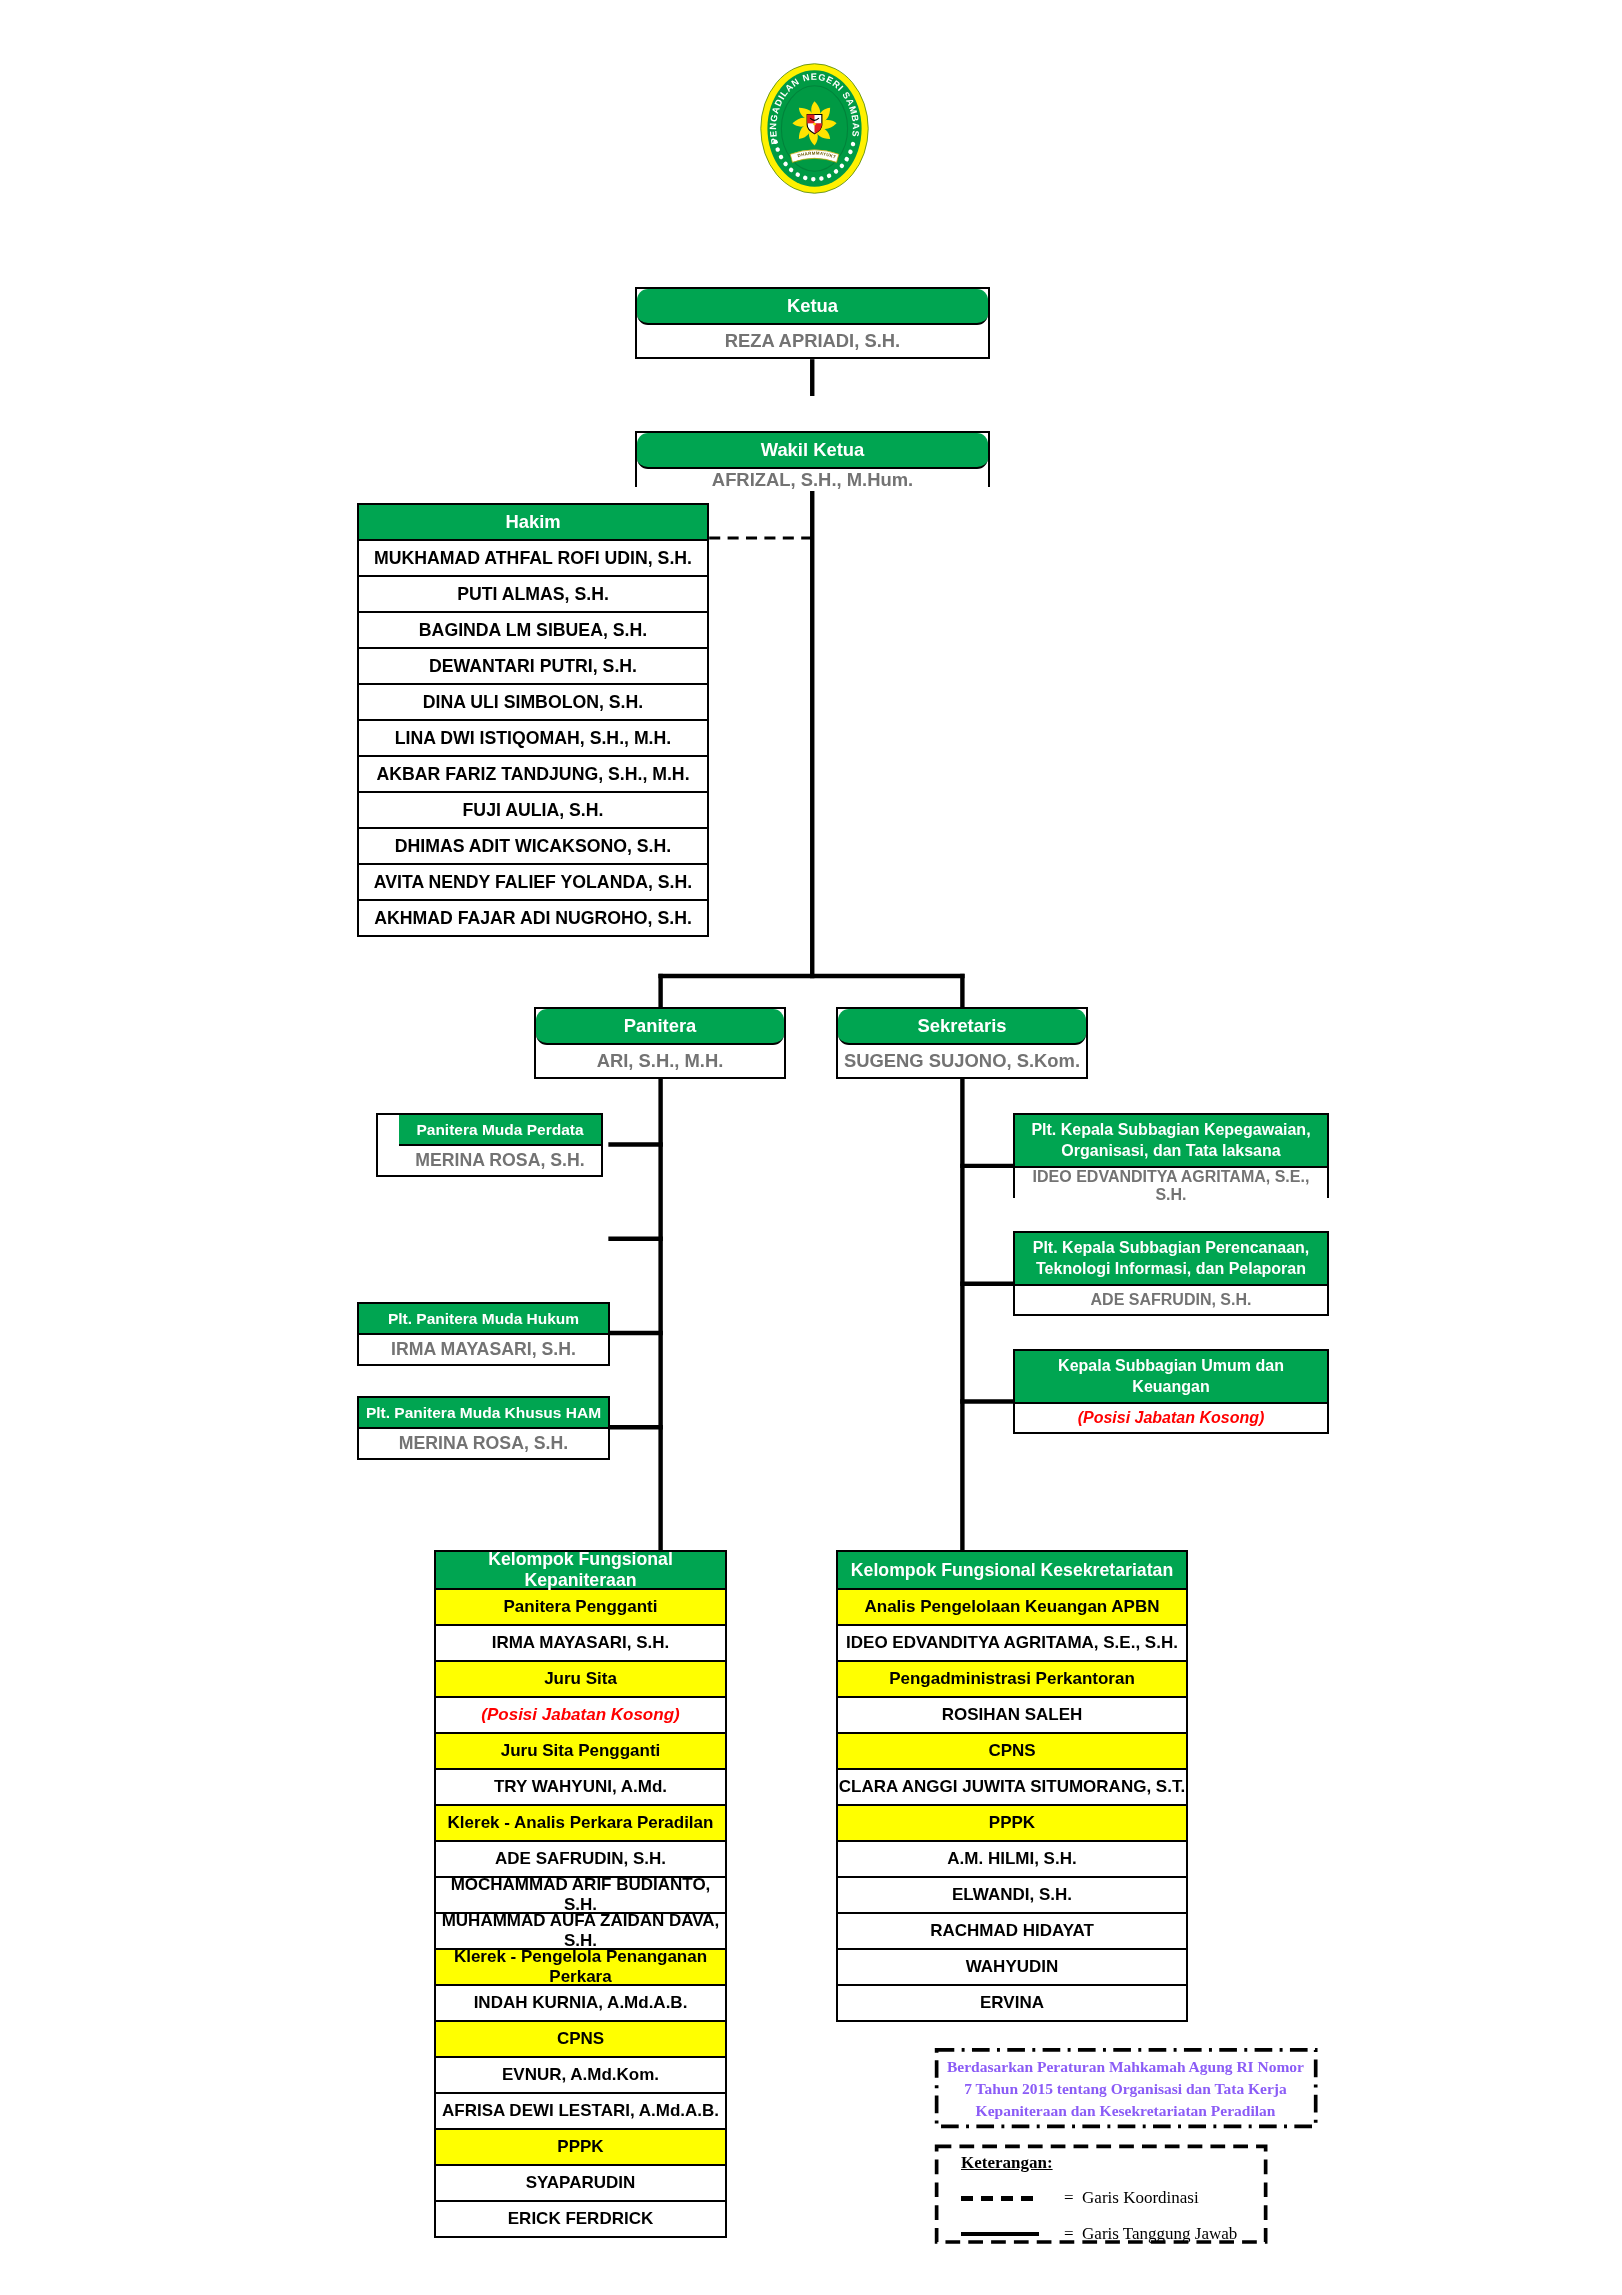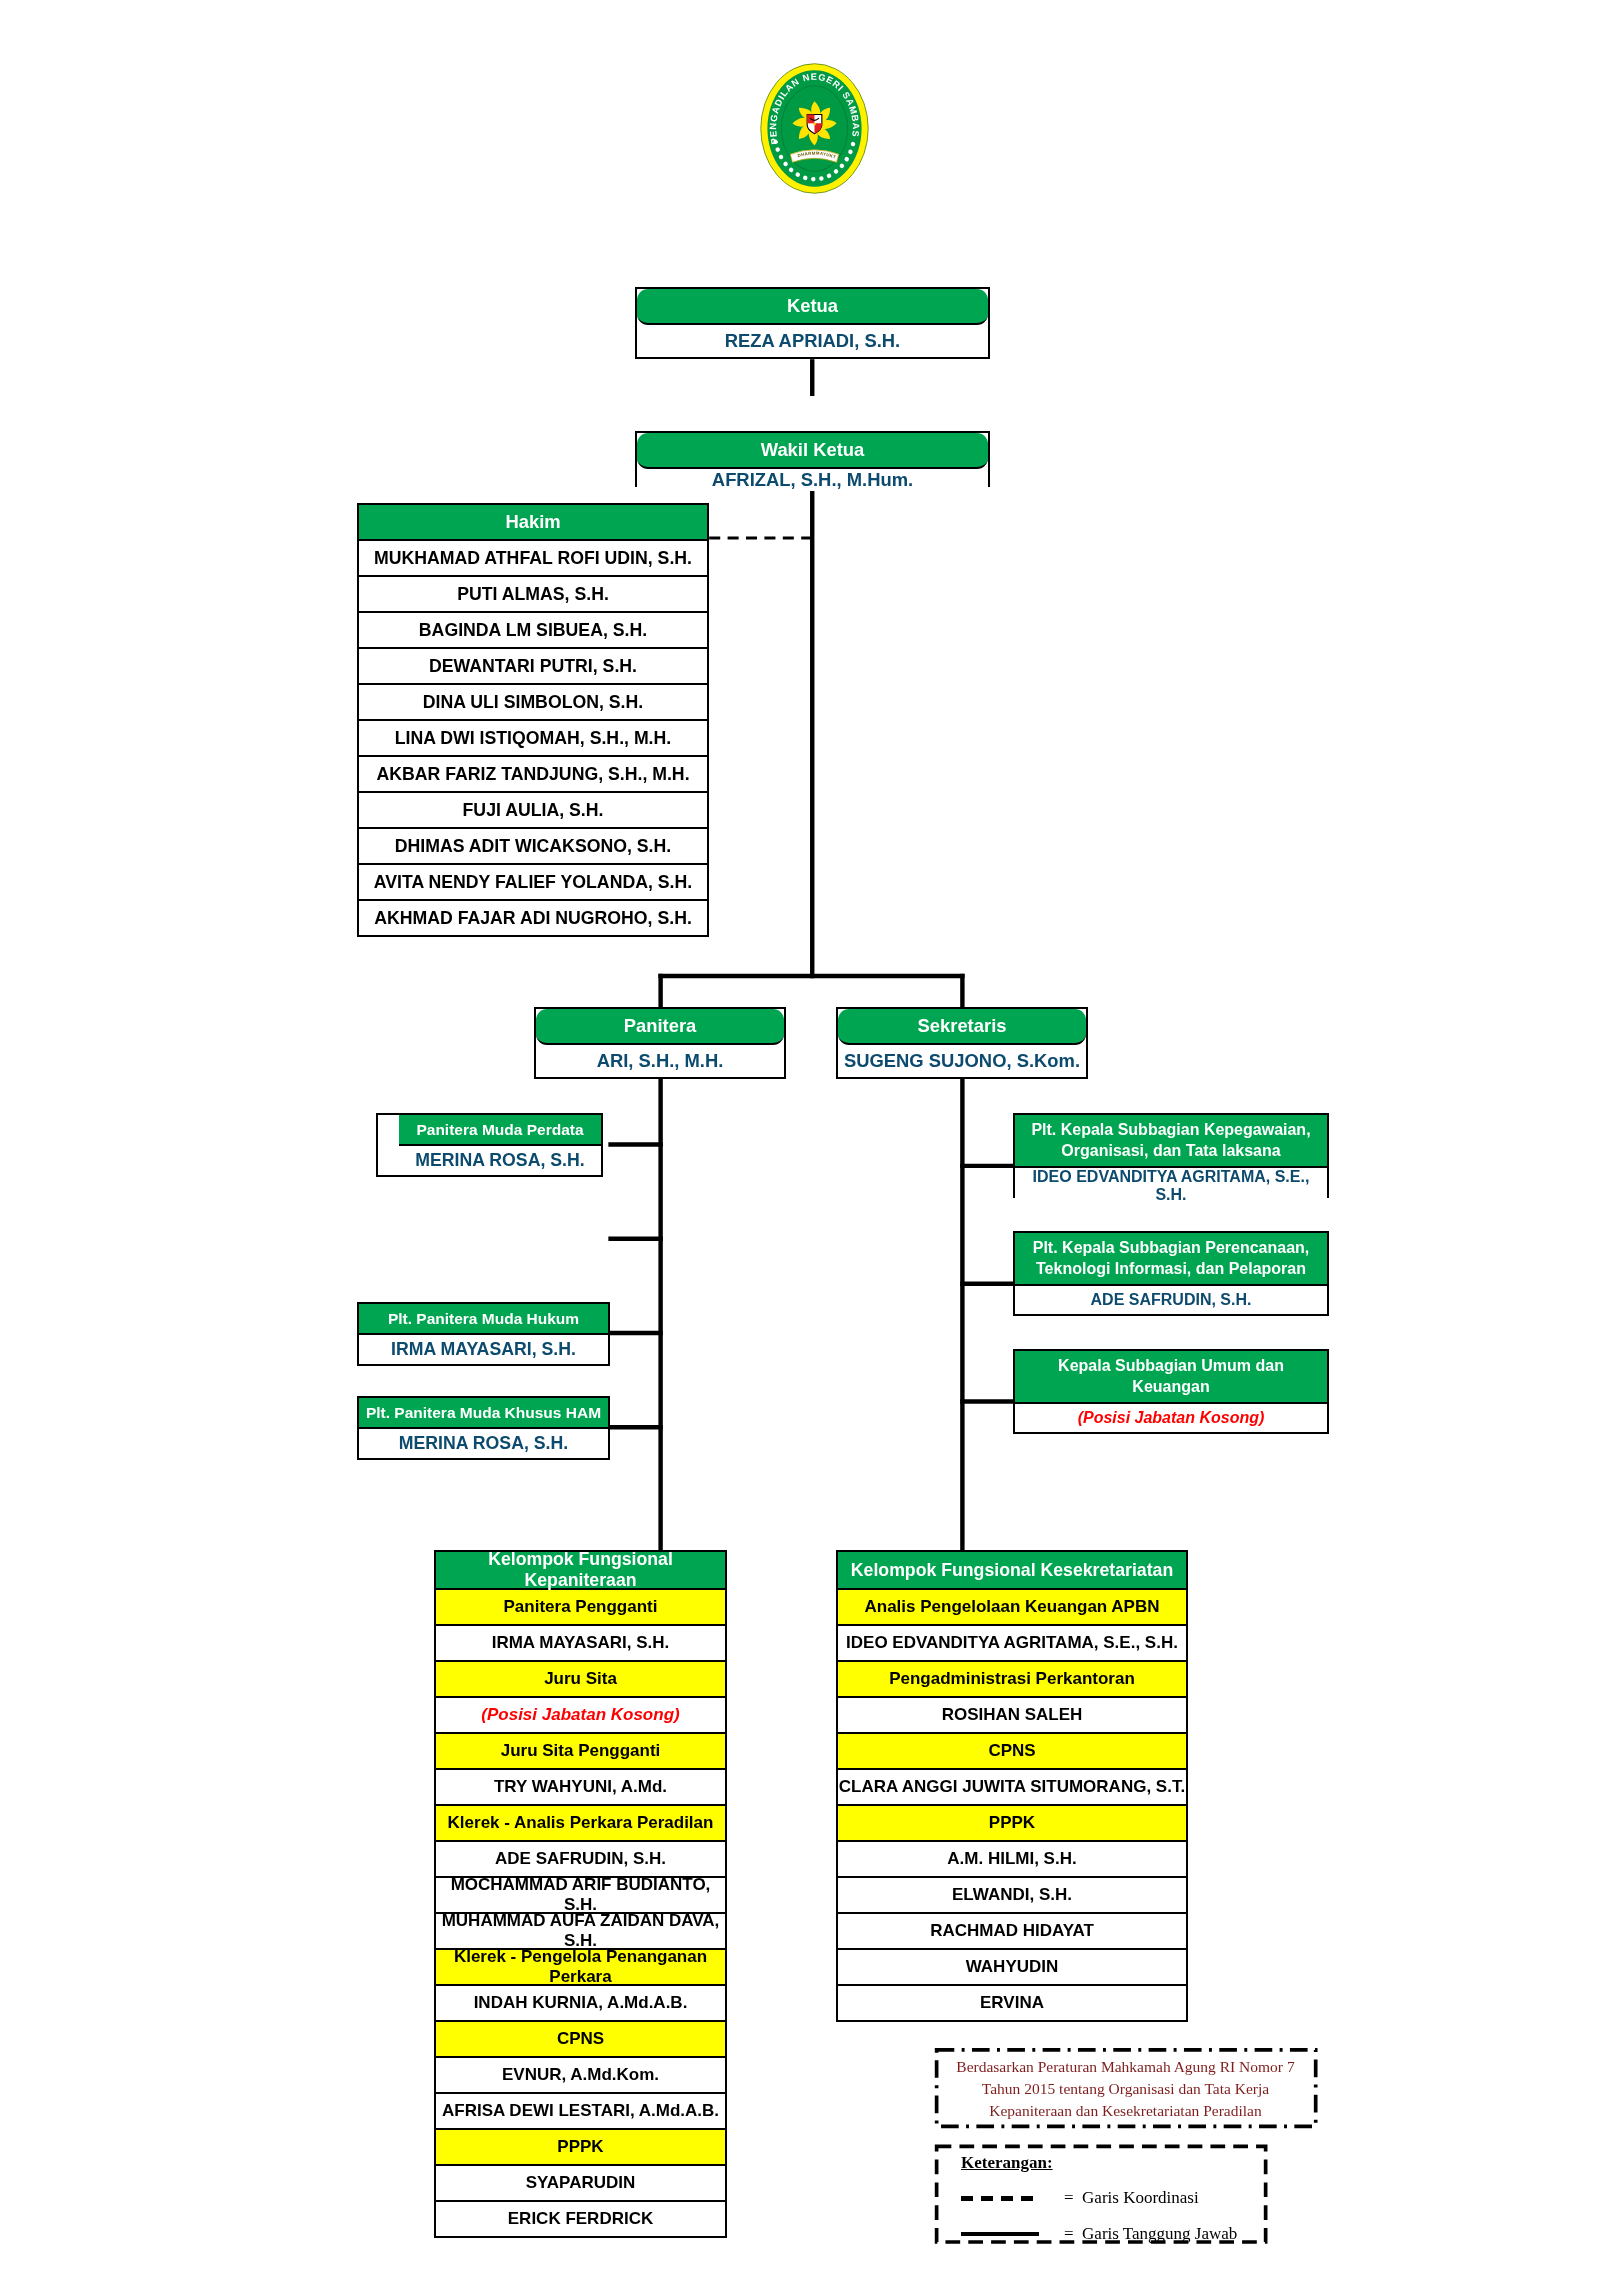--- a/index.html
+++ b/index.html
@@ -24,21 +24,21 @@
     position:absolute;z-index:2;box-sizing:border-box;
     border:2.2px solid #000;background:#fff;
     display:flex;flex-direction:column;
   }
   .hdr{
     background:#00A551;color:#fff;font-weight:bold;
     display:flex;align-items:center;justify-content:center;text-align:center;
     border-bottom:2.2px solid #000;flex:0 0 auto;
   }
   .nm{
-    background:#fff;color:#0c4a6e;font-weight:bold;
+    background:#fff;color:#737373;font-weight:bold;
     display:flex;align-items:center;justify-content:center;text-align:center;
     flex:1 1 auto;
   }
   .vacant{color:#FF0000;font-style:italic;}
 
   
   .b-lg .hdr{flex-basis:34px;font-size:18.4px;border-radius:11px;}
   .b-lg .nm{font-size:18.4px;}
   
   .b-md .hdr{flex-basis:29.4px;font-size:15.5px;}
@@ -78,21 +78,21 @@
   .pos-kelkep{left:434px;top:1550px;width:293px;}
   .pos-kelkes{left:836px;top:1550px;width:352px;}
 
   
   .notes{
     position:absolute;left:936px;top:2050px;width:379px;height:77px;z-index:2;
     box-sizing:border-box;display:flex;align-items:center;justify-content:center;
   }
   .notes .ntext{
     font-family:"Liberation Serif","DejaVu Serif",serif;
-    font-weight:normal;font-size:15.5px;line-height:1.42;text-align:center;color:#7f1d1d;
+    font-weight:bold;font-size:15.5px;line-height:1.42;text-align:center;color:#8b5cf6;
     padding:2.9px 8.8px;
   }
   .legend{
     position:absolute;left:936px;top:2147px;width:329px;height:96px;z-index:2;
     box-sizing:border-box;padding:5.9px 0 0 25px;
     font-family:"Liberation Serif","DejaVu Serif",serif;color:#000;
   }
   .legend-title{font-size:17px;font-weight:bold;text-decoration:underline;}
   .legend-item{display:flex;align-items:center;margin-top:15.5px;}
   .sample{width:78px;height:4.4px;margin-right:25px;flex:0 0 auto;}

